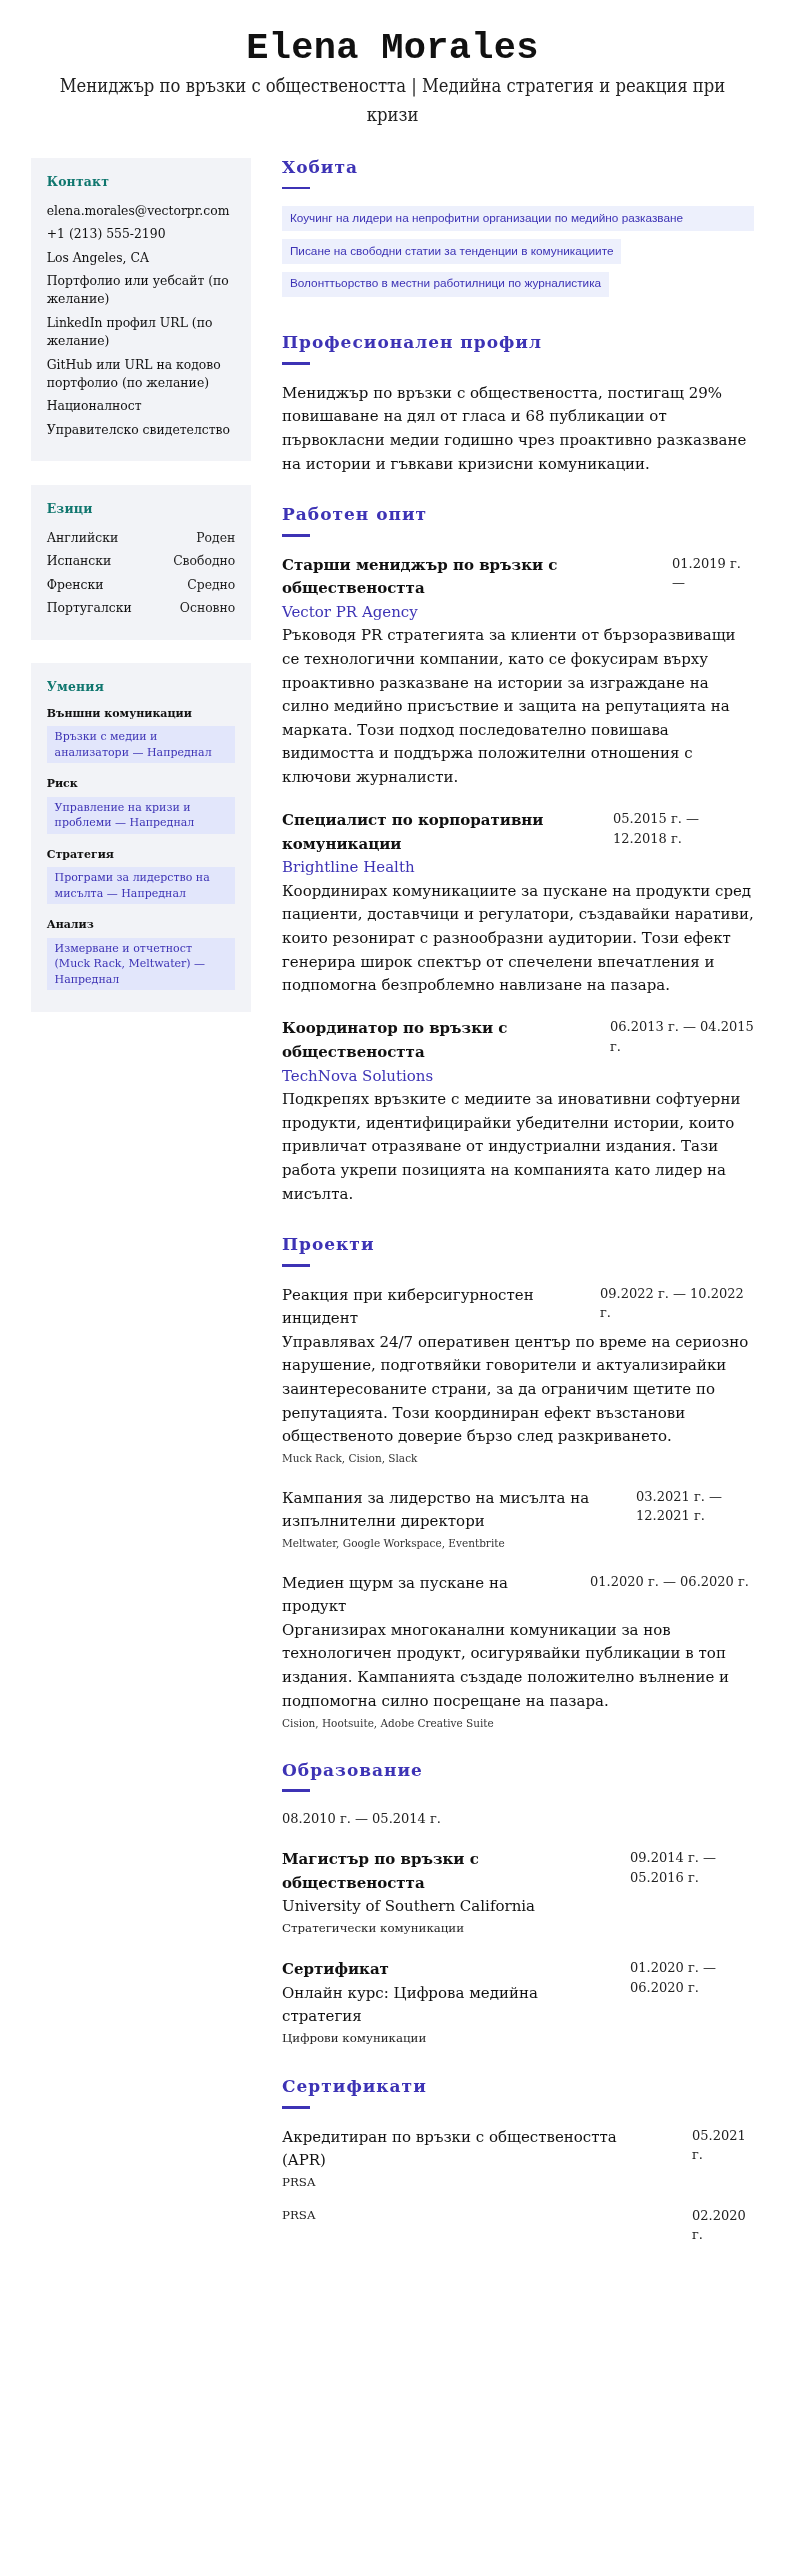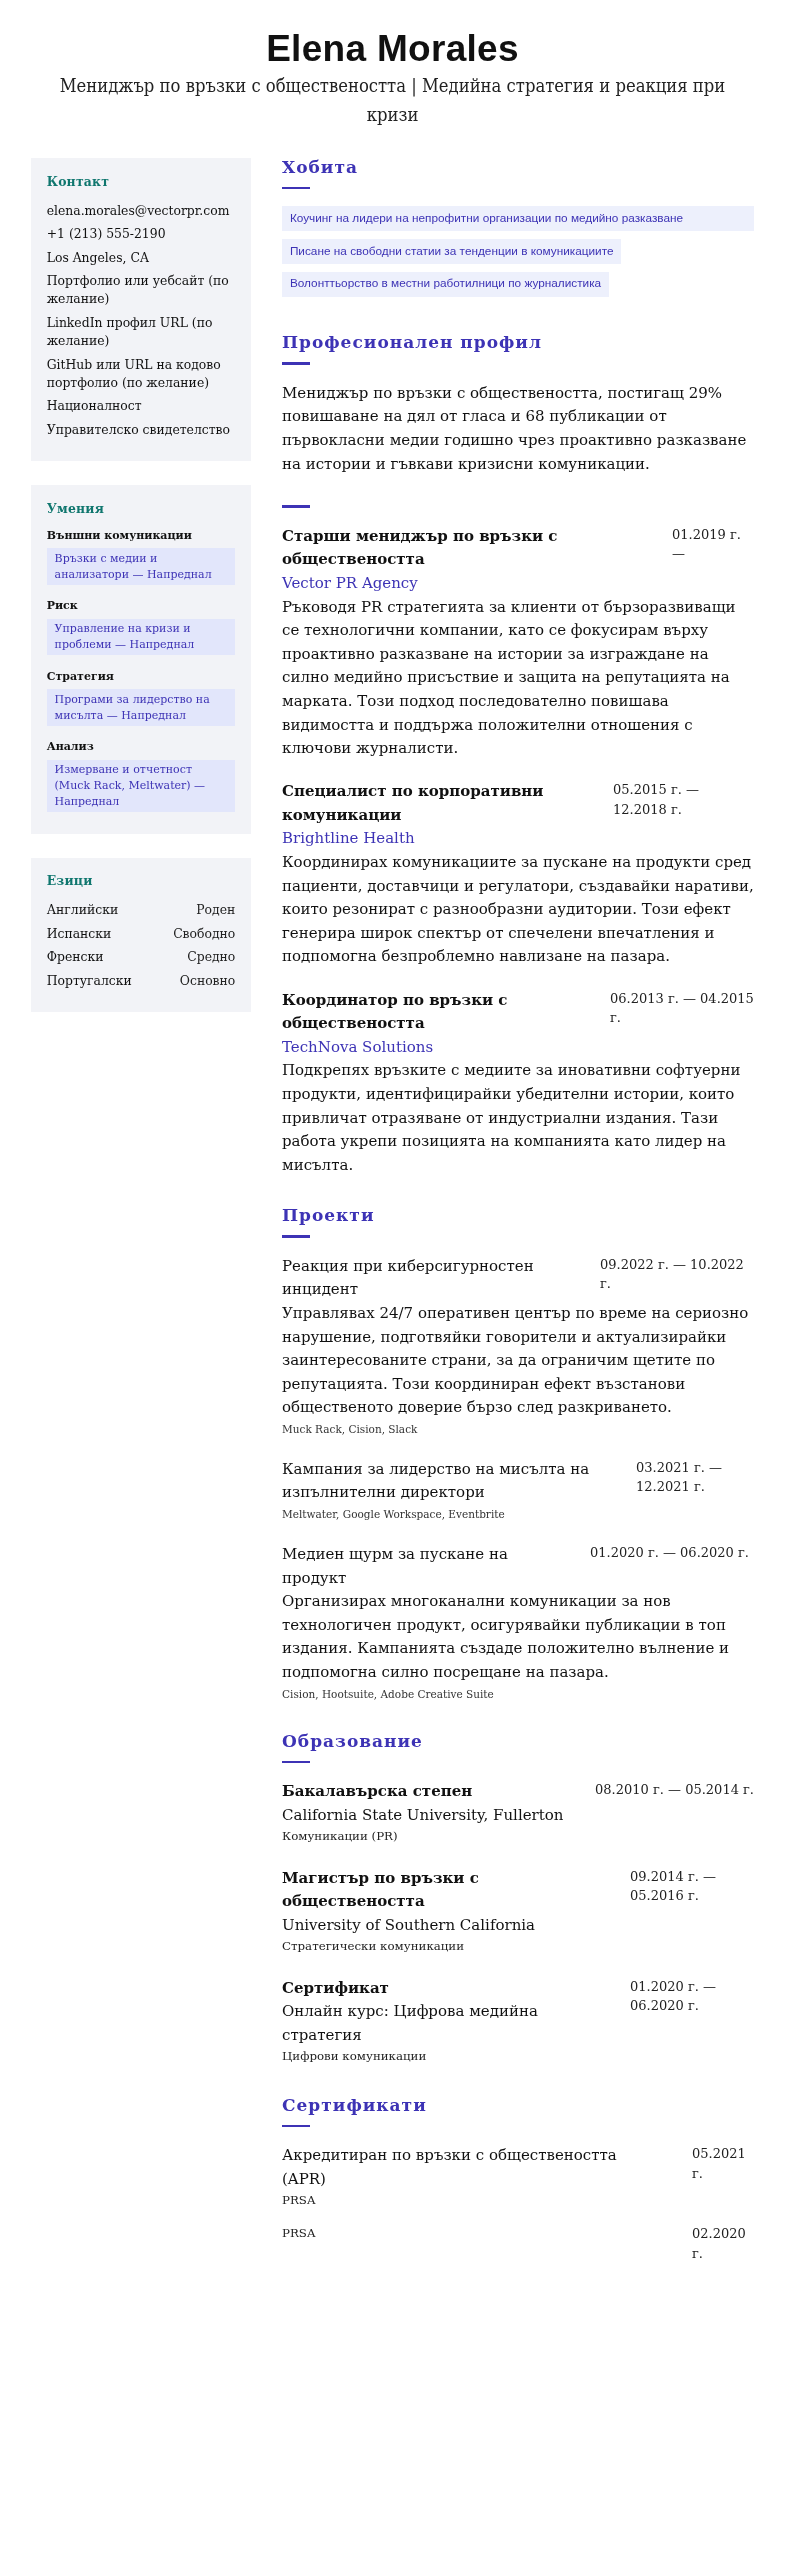--- a/index.html
+++ b/index.html
@@ -7,21 +7,21 @@
   body {
     width: 785px;
     font-family: "DejaVu Serif", serif;
     color: #111111;
   }
   .page { width: 785px; padding: 26px 31px 26px 31px; }
 
   
   .header { text-align: center; margin-bottom: 29px; }
   .name {
-    font-family: Liberation Sans, sans-serif;
+    font-family: Liberation Mono, monospace;
     font-size: 37px; font-weight: bold; line-height: 45px; color: #111;
     letter-spacing: 0.3px;
   }
   .headline {
     font-family: "DejaVu Serif", serif;
     font-size: 18.3px; line-height: 29px; color: #222;
     padding: 0 13px;
     font-stretch: condensed;
   }
 
@@ -148,50 +148,50 @@
         <div class="contact-item">+1 (213) 555-2190</div>
         <div class="contact-item">Los Angeles, CA</div>
         <div class="contact-item">Портфолио или уебсайт (по желание)</div>
         <div class="contact-item">LinkedIn профил URL (по желание)</div>
         <div class="contact-item">GitHub или URL на кодово портфолио (по желание)</div>
         <div class="contact-item">Националност</div>
         <div class="contact-item">Управителско свидетелство</div>
       </section>
 
       <section class="card">
+        <div class="card-title">Езици</div>
+        <div class="lang-row">
+          <span>Английски</span>
+          <span class="lang-level">Роден</span>
+        </div>
+        <div class="lang-row">
+          <span>Испански</span>
+          <span class="lang-level">Свободно</span>
+        </div>
+        <div class="lang-row">
+          <span>Френски</span>
+          <span class="lang-level">Средно</span>
+        </div>
+        <div class="lang-row">
+          <span>Португалски</span>
+          <span class="lang-level">Основно</span>
+        </div>
+      </section>
+
+      <section class="card">
         <div class="card-title">Умения</div>
         <div class="skill-cat">Външни комуникации</div>
         <div class="skill-tag">Връзки с медии и анализатори — Напреднал</div>
         <div class="skill-cat">Риск</div>
         <div class="skill-tag">Управление на кризи и проблеми — Напреднал</div>
         <div class="skill-cat">Стратегия</div>
         <div class="skill-tag">Програми за лидерство на мисълта — Напреднал</div>
         <div class="skill-cat">Анализ</div>
         <div class="skill-tag" style="margin-bottom:5.2px">Измерване и отчетност (Muck Rack, Meltwater) — Напреднал</div>
       </section>
-
-      <section class="card">
-        <div class="card-title">Езици</div>
-        <div class="lang-row">
-          <span>Английски</span>
-          <span class="lang-level">Роден</span>
-        </div>
-        <div class="lang-row">
-          <span>Испански</span>
-          <span class="lang-level">Свободно</span>
-        </div>
-        <div class="lang-row">
-          <span>Френски</span>
-          <span class="lang-level">Средно</span>
-        </div>
-        <div class="lang-row">
-          <span>Португалски</span>
-          <span class="lang-level">Основно</span>
-        </div>
-      </section>
     </aside>
 
     <main class="main">
 
       <section class="section">
         <h2 class="section-title">Хобита</h2>
         <div class="section-rule"></div>
         <div class="hobby-list">
           <div class="hobby full">Коучинг на лидери на непрофитни организации по медийно разказване</div>
           <div class="hobby">Писане на свободни статии за тенденции в комуникациите</div>
@@ -199,20 +199,21 @@
         </div>
       </section>
 
       <section class="section">
         <h2 class="section-title">Професионален профил</h2>
         <div class="section-rule"></div>
         <p class="body-text">Мениджър по връзки с обществеността, постигащ 29% повишаване на дял от гласа и 68 публикации от първокласни медии годишно чрез проактивно разказване на истории и гъвкави кризисни комуникации.</p>
       </section>
 
       <section class="section">
+        <h2 class="section-title">Работен опит</h2>
         <div class="section-rule"></div>
 
         <div class="entry">
           <div class="entry-head">
             <div class="entry-title" style="max-width:308px">Старши мениджър по връзки с обществеността</div>
             <div class="entry-date" style="width:82px">01.2019 г. —</div>
           </div>
           <div class="entry-org">Vector PR Agency</div>
           <p class="body-text">Ръководя PR стратегията за клиенти от бързоразвиващи се технологични компании, като се фокусирам върху проактивно разказване на истории за изграждане на силно медийно присъствие и защита на репутацията на марката. Този подход последователно повишава видимостта и поддържа положителни отношения с ключови журналисти.</p>
         </div>
@@ -266,25 +267,20 @@
           <div class="entry-tools">Cision, Hootsuite, Adobe Creative Suite</div>
         </div>
       </section>
 
       <section class="section">
         <h2 class="section-title">Образование</h2>
         <div class="section-rule"></div>
 
         <div class="entry">
           <div class="entry-head">
-            <div>
-              <div class="entry-title">Бакалавърска степен</div>
-              <div class="entry-sub">California State University, Fullerton</div>
-              <div class="entry-small">Комуникации (PR)</div>
-            </div>
             <div class="entry-date">08.2010 г. — 05.2014 г.</div>
           </div>
         </div>
 
         <div class="entry">
           <div class="entry-head">
             <div style="max-width:288px">
               <div class="entry-title">Магистър по връзки с обществеността</div>
               <div class="entry-sub">University of Southern California</div>
               <div class="entry-small">Стратегически комуникации</div>

